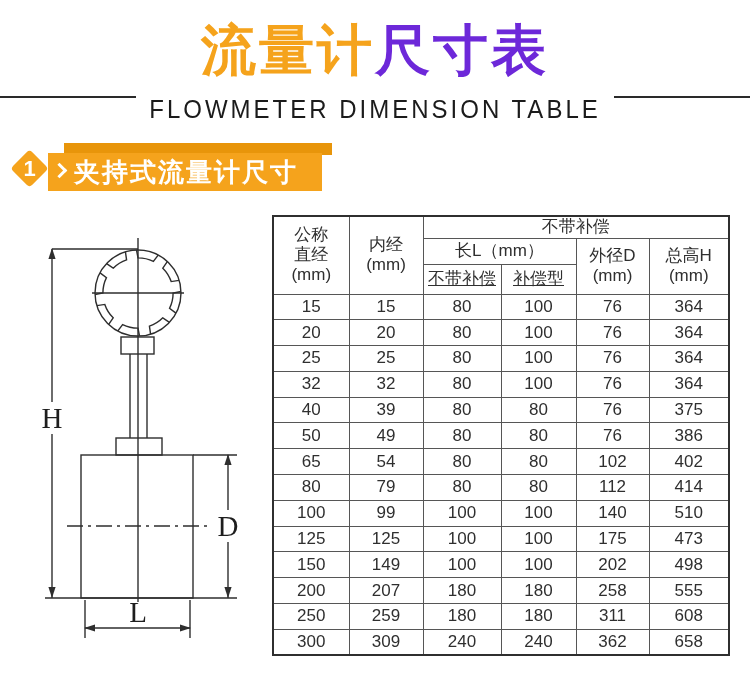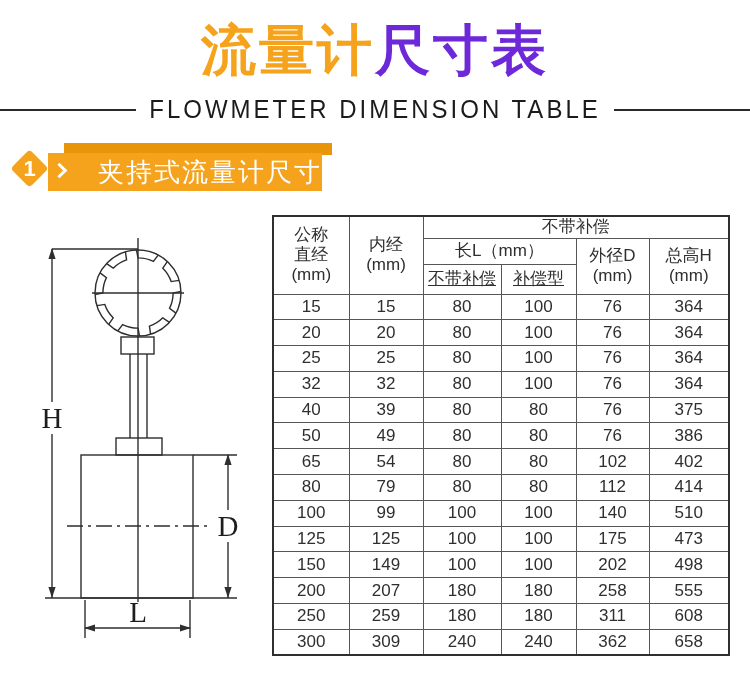--- a/index.html
+++ b/index.html
@@ -18,40 +18,40 @@
     margin: 0; text-align: center;
     font-size: 55px; font-weight: bold; letter-spacing: 3px;
     line-height: 1.1;
   }
   .t-orange { color: #F5A31C; }
   .t-blue   { color: #6d28d9; }
 
   
   .subtitle {
     position: absolute; top: 96px; left: 0; width: 100%;
-    display: flex; align-items: center; justify-content: center; gap: 13px;
+    display: flex; align-items: flex-start; justify-content: center; gap: 13px;
   }
   .subtitle .rule { height: 2px; background: #2a2a2a; flex: 0 0 146px; }
   .subtitle .sub-text {
     font-size: 24px; color: #1b1b1b; letter-spacing: 3px;
     white-space: nowrap; transform: scaleY(1.05);
   }
 
   
   .banner { position: absolute; top: 148px; left: 12px; width: 320px; height: 46px; }
   .banner-shadow {
     position: absolute; left: 52px; top: -5px; width: 268px; height: 12px;
     background: #E8950A; z-index: 0;
   }
   .banner-rect {
     position: absolute; left: 36px; top: 5px; width: 274px; height: 38px;
     background: #F5A31C; z-index: 1;
     display: flex; align-items: center;
-    padding-left: 50px;
-    color: #fff; font-size: 26px; font-weight: normal; letter-spacing: 2px;
+    padding-left: 26px;
+    color: #fff; font-size: 26px; font-weight: bold; letter-spacing: 2px;
     white-space: nowrap;
   }
   .diamond {
     position: absolute; left: 4px; top: 7px; width: 27px; height: 27px;
     background: #F5A31C; transform: rotate(45deg); border-radius: 4px; z-index: 2;
   }
   .diamond .num {
     position: absolute; inset: 0; transform: rotate(-45deg);
     display: flex; align-items: center; justify-content: center;
     color: #fff; font-size: 22px; font-weight: bold;

